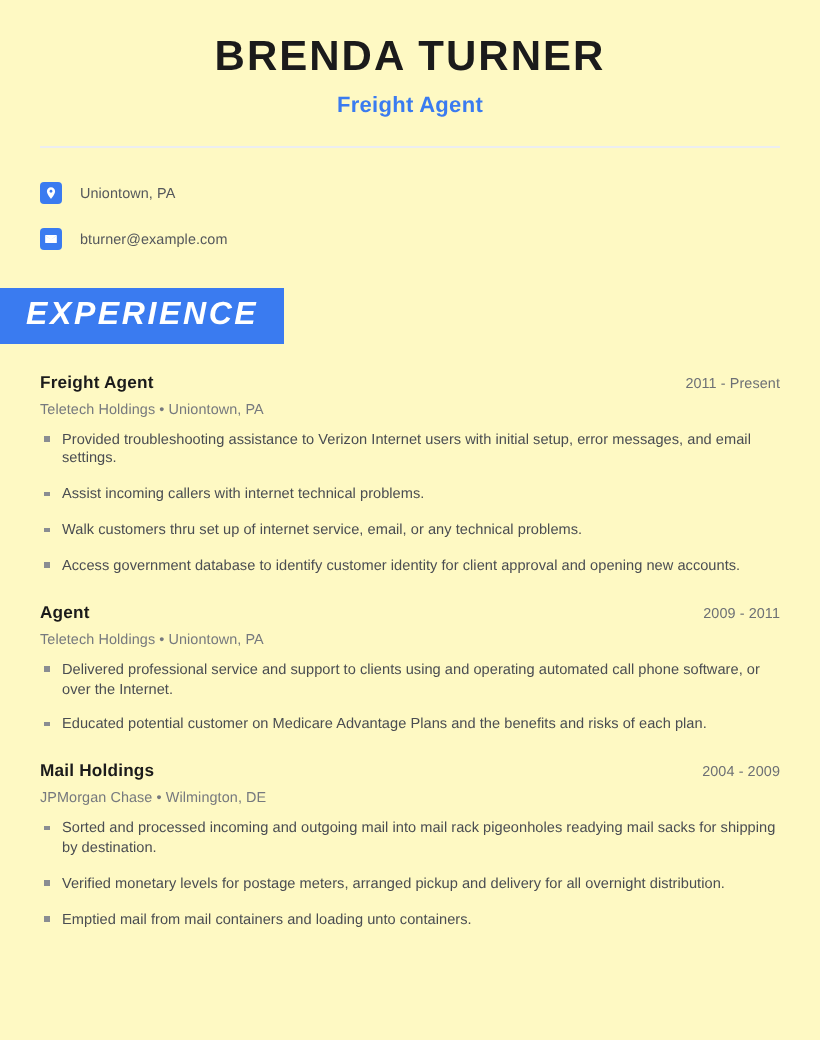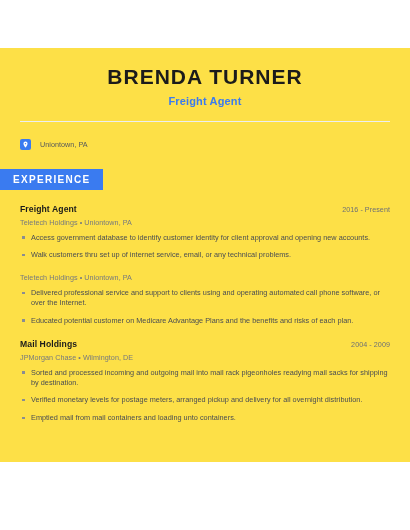--- a/index.html
+++ b/index.html
@@ -11,25 +11,24 @@
     width: 410px;
     height: 530px;
     overflow: hidden;
     font-family: "Liberation Sans", sans-serif;
     color: #2d2d2d;
     -webkit-font-smoothing: antialiased;
   }
 
   .page {
     width: 410px;
-    height: 414px;
+    height: 520px;
     position: relative;
-    background: #fde047;
+    background: #fef9c3;
     box-sizing: border-box;
-    margin-top: 48px;
   }
 
   
   .header {
     padding: 17px 20px 0 20px;
     text-align: center;
   }
   .full-name {
     font-size: 21px;
     font-weight: 800;
@@ -82,26 +81,27 @@
     letter-spacing: 0.05px;
   }
 
   
   .section {
     margin-top: 14px;
   }
   .section-badge {
     background: #3a7bf0;
     color: #ffffff;
-    font-size: 10px;
+    font-size: 16px;
     font-weight: 700;
     letter-spacing: 1.3px;
     display: inline-block;
     padding: 5px 13px 5px 13px;
     margin-left: 0;
+    font-style: italic;
   }
   .section-body {
     padding: 0 20px 0 20px;
   }
 
   
   .job {
     margin-top: 13px;
   }
   .job:first-child {
@@ -173,41 +173,56 @@
     <div class="contact-row">
       <span class="contact-icon">
         <svg width="7" height="7" viewBox="0 0 24 24" fill="#ffffff" aria-hidden="true">
           <path d="M12 2C8.1 2 5 5.1 5 9c0 5.2 7 13 7 13s7-7.8 7-13c0-3.9-3.1-7-7-7zm0 9.5c-1.4 0-2.5-1.1-2.5-2.5S10.6 6.5 12 6.5s2.5 1.1 2.5 2.5S13.4 11.5 12 11.5z"></path>
         </svg>
       </span>
       <span class="contact-text">Uniontown, PA</span>
     </div>
 
 
+    <div class="contact-row">
+      <span class="contact-icon">
+        <svg width="7" height="7" viewBox="0 0 24 24" fill="#ffffff" aria-hidden="true">
+          <path d="M3 5h18c.6 0 1 .4 1 1v12c0 .6-.4 1-1 1H3c-.6 0-1-.4-1-1V6c0-.6.4-1 1-1zm9 8L4.2 7.4v.2L12 13l7.8-5.4v-.2L12 13z"></path>
+          <path d="M3.4 6.2 12 12.1l8.6-5.9H3.4z"></path>
+        </svg>
+      </span>
+      <span class="contact-text">bturner@example.com</span>
+    </div>
 
   </div>
 
   <div class="section">
     <div class="section-badge">EXPERIENCE</div>
 
     <div class="section-body">
 
       <div class="job">
         <div class="job-head">
           <span class="job-title">Freight Agent</span>
-          <span class="job-dates">2016 - Present</span>
+          <span class="job-dates">2011 - Present</span>
         </div>
         <div class="job-meta">Teletech Holdings • Uniontown, PA</div>
         <ul class="bullets">
+          <li>Provided troubleshooting assistance to Verizon Internet users with initial setup, error messages, and email settings.</li>
+          <li>Assist incoming callers with internet technical problems.</li>
+          <li>Walk customers thru set up of internet service, email, or any technical problems.</li>
           <li>Access government database to identify customer identity for client approval and opening new accounts.</li>
-          <li>Walk customers thru set up of internet service, email, or any technical problems.</li>
         </ul>
       </div>
 
       <div class="job">
+        <div class="job-head">
+          <span class="job-title">Agent</span>
+          <span class="job-dates">2009 - 2011</span>
+        </div>
         <div class="job-meta">Teletech Holdings • Uniontown, PA</div>
         <ul class="bullets">
           <li>Delivered professional service and support to clients using and operating automated call phone software, or over the Internet.</li>
           <li>Educated potential customer on Medicare Advantage Plans and the benefits and risks of each plan.</li>
         </ul>
       </div>
 
       <div class="job">
         <div class="job-head">
           <span class="job-title">Mail Holdings</span>

